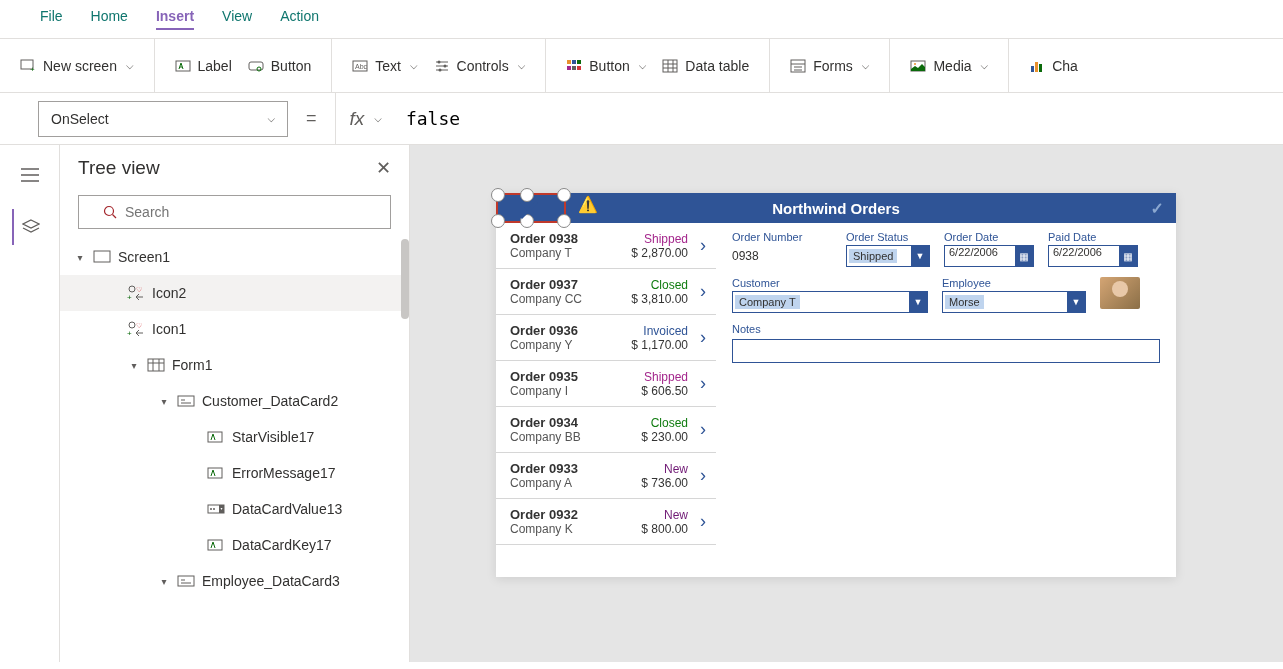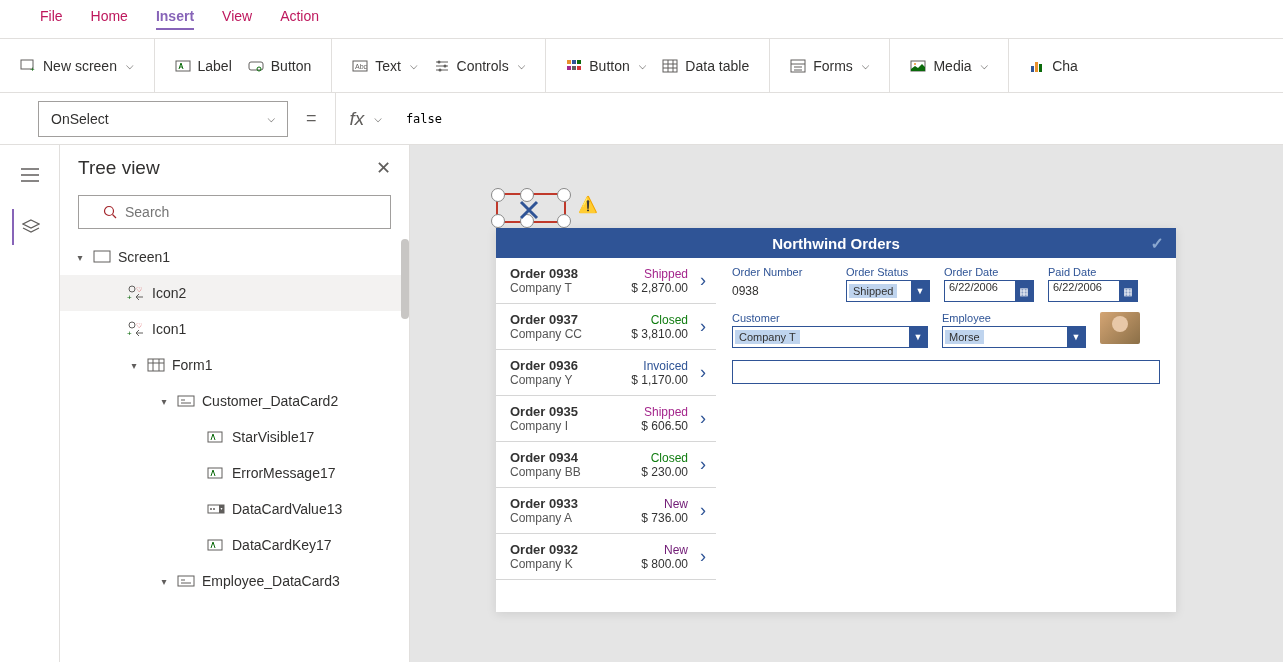--- a/index.html
+++ b/index.html
@@ -1,33 +1,33 @@
 <!DOCTYPE html>
 <html><head>
 <meta charset="utf-8">
 <style>
   * { box-sizing: border-box; margin: 0; padding: 0; }
   body { font-family: "Segoe UI", Arial, sans-serif; font-size: 13px; color: #323130; background: #fff; overflow: hidden; width: 1283px; height: 669px; }
   
   .menubar { display: flex; gap: 28px; padding: 8px 40px; border-bottom: 1px solid #e1dfdd; }
-  .menubar-item { font-size: 14px; color: #be185d; cursor: pointer; padding-bottom: 4px; }
+  .menubar-item { font-size: 14px; color: #0f766e; cursor: pointer; padding-bottom: 4px; }
   .menubar-item.active { color: #8764b8; border-bottom: 2px solid #8764b8; font-weight: 600; }
   
   .ribbon { display: flex; align-items: center; border-bottom: 1px solid #e1dfdd; height: 54px; }
   .ribbon-group { display: flex; align-items: center; gap: 16px; padding: 0 20px; border-right: 1px solid #e1dfdd; height: 100%; }
   .ribbon-btn { display: flex; align-items: center; gap: 7px; cursor: pointer; color: #323130; font-size: 14px; }
   .ribbon-btn svg { width: 16px; height: 16px; }
   .chev { font-size: 10px; color: #605e5c; margin-left: 2px; }
   
   .formula-row { display: flex; align-items: center; border-bottom: 1px solid #e1dfdd; height: 52px; }
   .prop-select { width: 250px; height: 36px; margin-left: 38px; border: 1px solid #a19f9d; padding: 0 12px; display: flex; align-items: center; justify-content: space-between; font-size: 14px; cursor: pointer; }
   .eq { font-size: 18px; color: #605e5c; margin: 0 18px; }
   .fx-box { border-left: 1px solid #e1dfdd; display: flex; align-items: center; height: 100%; padding: 0 14px; gap: 8px; }
   .fx { font-style: italic; font-size: 19px; color: #605e5c; }
-  .formula-input { border: none; outline: none; font-family: Consolas, monospace; font-size: 12px; padding: 0 10px; flex: 1; }
+  .formula-input { border: none; outline: none; font-family: Consolas, monospace; font-size: 18px; padding: 0 10px; flex: 1; }
 
   .main-area { display: flex; height: calc(669px - 46px - 54px - 52px); }
   
   .left-rail { width: 60px; border-right: 1px solid #e1dfdd; padding-top: 12px; display: flex; flex-direction: column; align-items: center; gap: 16px; }
   .rail-btn { width: 36px; height: 36px; display: flex; align-items: center; justify-content: center; cursor: pointer; }
   .rail-btn.active { border-left: 2px solid #8764b8; }
   
   .tree-panel { width: 350px; border-right: 1px solid #e1dfdd; display: flex; flex-direction: column; }
   .tree-header { display: flex; justify-content: space-between; align-items: center; padding: 12px 18px; }
   .tree-title { font-size: 19px; font-weight: 400; }
@@ -43,21 +43,21 @@
   .tree-icon { width: 20px; height: 16px; display: flex; align-items: center; justify-content: center; }
   .tree-label { font-size: 14px; }
   .indent-0 { padding-left: 14px; }
   .indent-1 { padding-left: 48px; }
   .indent-2 { padding-left: 68px; }
   .indent-3 { padding-left: 98px; }
   .indent-4 { padding-left: 128px; }
   
   .canvas-area { flex: 1; background: #e5e5e5; position: relative; padding: 48px 0 0 86px; overflow: hidden; }
   
-  .app-screen { width: 680px; height: 384px; background: #fff; box-shadow: 0 2px 10px rgba(0,0,0,0.1); margin-top: 35px; }
+  .app-screen { width: 680px; height: 384px; background: #fff; box-shadow: 0 2px 10px rgba(0,0,0,0.1); }
   .app-header { background: #2f5496; color: #fff; height: 30px; display: flex; align-items: center; justify-content: center; font-weight: 600; font-size: 15px; position: relative; }
   .app-body { display: flex; height: calc(100% - 30px); }
   
   .gallery { width: 220px; overflow: hidden; }
   .gallery-item { border-bottom: 1px solid #d6d6d6; padding: 8px 10px 8px 14px; display: flex; align-items: center; justify-content: space-between; gap: 6px; position: relative; }
   .gi-left { flex: 1; }
   .gi-order { font-weight: 600; font-size: 13px; color: #333; }
   .gi-company { font-size: 12px; color: #555; }
   .gi-right { text-align: right; }
   .gi-status { font-size: 12px; }
@@ -475,20 +475,21 @@
             <div class="detail-field" style="width:144px">
               <span class="detail-label">Employee</span>
               <div class="dd">
                   <span class="dd-sel">Morse</span>
                   <span class="dd-arrow">▼</span>
                 </div>
             </div>
             <div class="avatar"></div>
           </div>
           <div class="detail-field" style="width:100%">
+            <span class="detail-label">Notes</span>
             <div class="notes-box"></div>
           </div>
         </div>
       </div>
     </div>
 
     <div class="selection-overlay" style="left:86px; top:48px; width:70px; height:30px;">
       <div class="handle" style="left:-7px; top:-7px"></div>
       <div class="handle" style="left:22px; top:-7px"></div>
       <div class="handle" style="right:-7px; top:-7px"></div>

